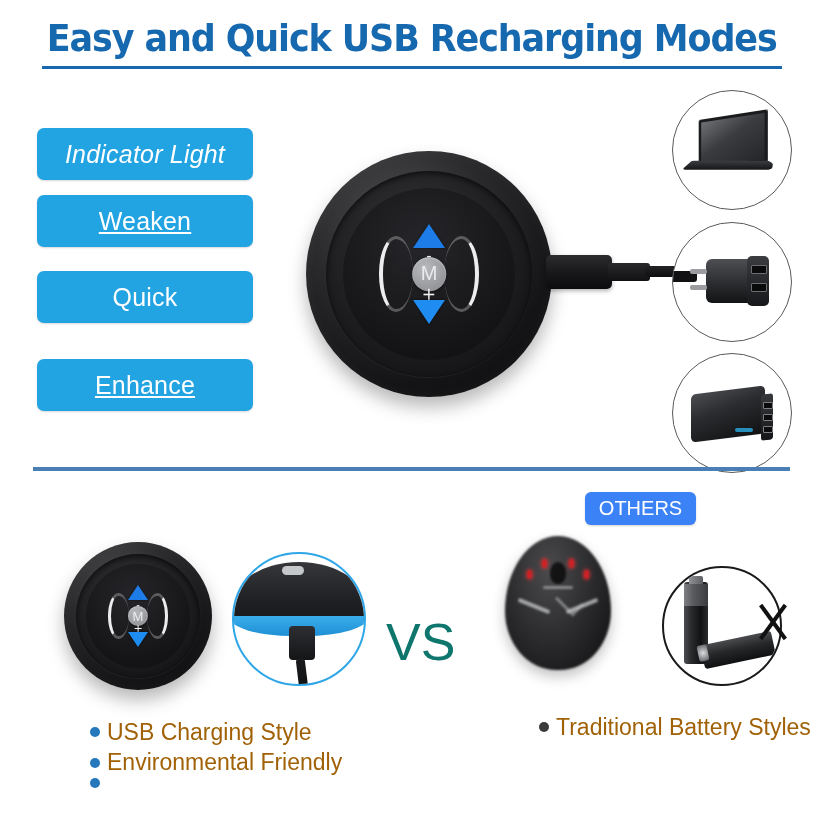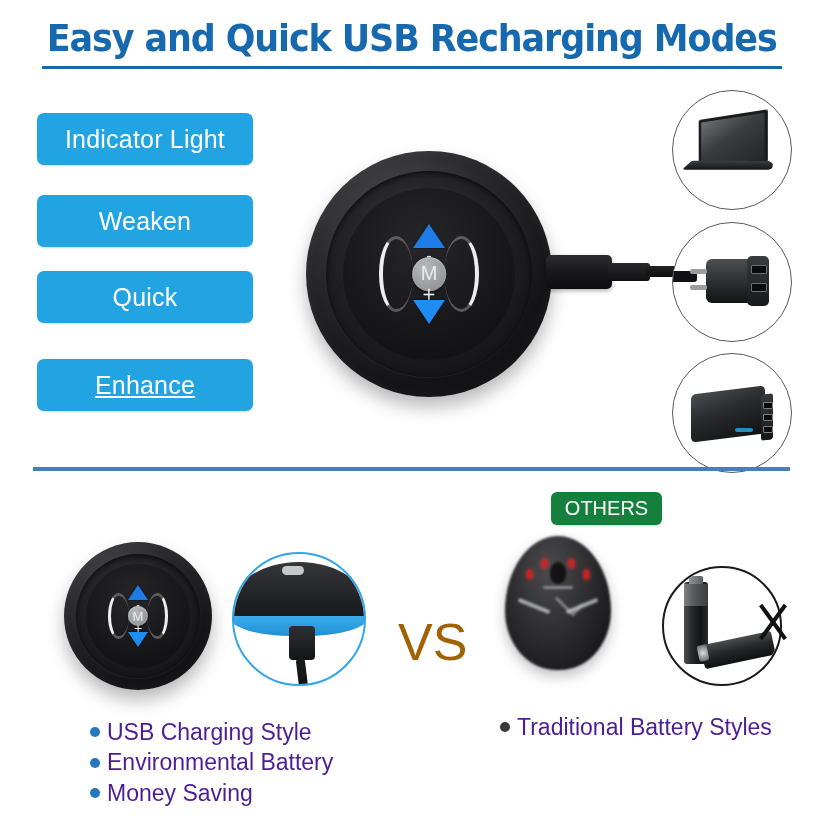--- a/index.html
+++ b/index.html
@@ -40,22 +40,22 @@
     position: absolute;
     left: 37px; width: 216px; height: 52px;
     background: #22A3E2;
     border-radius: 7px;
     box-shadow: 0 1px 2px rgba(0,0,0,0.16);
     color: #ffffff;
     font-size: 25px;
     display: flex; align-items: center; justify-content: center;
     letter-spacing: 0.2px;
   }
-  .pill-0 { top: 113px; }
-  .pill-1 { top: 195px; }
+  .pill-0 { top: 128px; font-style: italic; }
+  .pill-1 { top: 195px; text-decoration: underline; }
   .pill-2 { top: 271px; }
   .pill-3 { top: 359px; text-decoration: underline; }
 
   
   .device-main {
     position: absolute; left: 306px; top: 151px;
     width: 246px; height: 246px;
   }
   .dev-outer {
     position: absolute; inset: 0;
@@ -244,21 +244,21 @@
 
   
   .badge {
     position: absolute; height: 33px;
     border-radius: 6px;
     display: flex; align-items: center; justify-content: center;
     color: #ffffff; font-size: 20px;
     box-shadow: 0 1px 2px rgba(0,0,0,0.18);
   }
   .badge-ours   { left: 180px; top: 492px; width: 104px; background: #22A3E2; }
-  .badge-others { left: 551px; top: 492px; width: 111px; background: #15803d; }
+  .badge-others { left: 585px; top: 492px; width: 111px; background: #3b82f6; }
 
   
   .device-small {
     position: absolute; left: 64px; top: 542px;
     width: 148px; height: 148px;
   }
   .device-small .tri-up { top: 20%; border-left-width: 10px; border-right-width: 10px; border-bottom-width: 15px; }
   .device-small .tri-down { bottom: 20%; border-left-width: 10px; border-right-width: 10px; border-top-width: 15px; }
   .device-small .sym { font-size: 11px; }
   .device-small .sym-minus { top: 35%; font-size: 10px; }
@@ -299,22 +299,22 @@
   .ui-cord {
     position: absolute; left: 64px; top: 104px;
     width: 9px; height: 40px;
     background: linear-gradient(180deg, #1b1c1e, #0d0e0f);
     border-radius: 4px;
     transform: rotate(-7deg);
   }
 
   
   .vs {
-    position: absolute; left: 398px; top: 612px;
-    font-size: 52px; color: #a16207;
+    position: absolute; left: 386px; top: 612px;
+    font-size: 52px; color: #0f766e;
     font-family: "Liberation Sans", sans-serif;
   }
 
   
   .other-dev {
     position: absolute; left: 505px; top: 536px;
     width: 106px; height: 134px;
     border-radius: 50% 50% 48% 48% / 56% 56% 44% 44%;
     background: radial-gradient(ellipse at 42% 26%, #4b4b4d 0%, #303032 42%, #1a1a1c 78%, #101011 100%);
     filter: blur(1.1px);
@@ -396,24 +396,24 @@
     position: absolute; left: 0; top: 20px;
     width: 42px; height: 4px; background: #111;
     transform-origin: center;
   }
   .x-mark span.s1 { transform: rotate(54deg); }
   .x-mark span.s2 { transform: rotate(-54deg); }
 
   
   .blist { position: absolute; }
   .blist-ours { left: 90px; top: 717px; }
-  .blist-others { left: 500px; top: 712px; }
+  .blist-others { left: 539px; top: 712px; }
   .brow {
     display: flex; align-items: center;
-    font-size: 23px; color: #4c1d95;
+    font-size: 23px; color: #a16207;
     line-height: 1.32;
     white-space: nowrap;
   }
   .bdot {
     width: 10px; height: 10px; border-radius: 50%;
     margin-right: 7px; flex: 0 0 auto;
   }
   .bdot.blue { background: #2678BD; }
   .bdot.dark { background: #3a3a3a; }
 </style>
@@ -523,25 +523,24 @@
       <span class="s2"></span>
   </div>
 
   <div class="blist blist-ours">
     <div class="brow">
       <span class="bdot blue"></span>
       <span>USB Charging Style</span>
     </div>
     <div class="brow">
       <span class="bdot blue"></span>
-      <span>Environmental Battery</span>
+      <span>Environmental Friendly</span>
     </div>
     <div class="brow">
       <span class="bdot blue"></span>
-      <span>Money Saving</span>
     </div>
   </div>
 
   <div class="blist blist-others">
     <div class="brow">
       <span class="bdot dark"></span>
       <span>Traditional Battery Styles</span>
     </div>
   </div>
 

